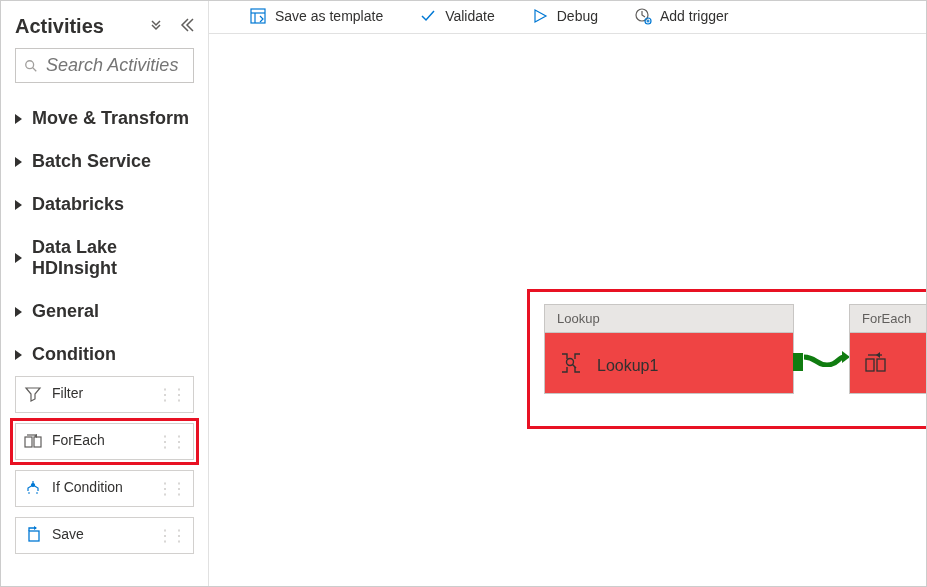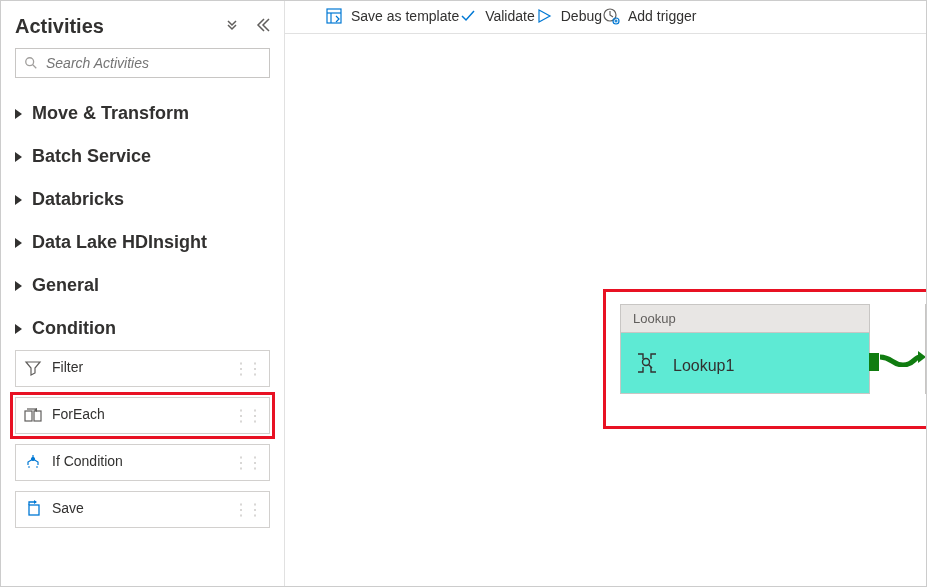--- a/index.html
+++ b/index.html
@@ -1,41 +1,41 @@
 <!DOCTYPE html>
 <html><head>
 <meta charset="utf-8">
 <style>
 * { box-sizing: border-box; margin: 0; padding: 0; }
 body { font-family: "Segoe UI", Arial, sans-serif; font-size: 14px; color: #323130; background: #fff; width: 927px; height: 587px; overflow: hidden; border: 1px solid #ccc; }
 .container { display: flex; height: 100%; }
-.sidebar { width: 284px; border-right: 1px solid #e1e1e1; padding: 14px 14px 0 14px; overflow-y: auto; }
+.sidebar { width: 208px; border-right: 1px solid #e1e1e1; padding: 14px 14px 0 14px; overflow-y: auto; }
 .sidebar-header { display: flex; align-items: center; justify-content: space-between; margin-bottom: 10px; }
 .sidebar-title { font-size: 20px; font-weight: 700; }
 .sidebar-chevrons { display: flex; gap: 14px; color: #605e5c; }
 .sidebar-chevrons svg { width: 16px; height: 16px; }
 .search-box { display: flex; align-items: center; border: 1px solid #c8c6c4; padding: 6px 8px; margin-bottom: 14px; color: #a19f9d; }
 .search-box svg { width: 14px; height: 14px; margin-right: 8px; flex-shrink: 0; }
-.search-input { border: none; outline: none; width: 100%; font-style: italic; color: #a19f9d; font-size: 14px; background: transparent; }
+.search-input { border: none; outline: none; width: 100%; font-style: italic; color: #a19f9d; font-size: 18px; background: transparent; }
 .tree-item { display: flex; align-items: center; padding: 11px 0; cursor: pointer; font-weight: 600; font-size: 18px; }
 .tree-item .caret { width: 0; height: 0; margin-right: 10px; }
 .tree-item .caret.right { border-top: 5px solid transparent; border-bottom: 5px solid transparent; border-left: 7px solid #323130; }
 .tree-item .caret.down { border-left: 5px solid transparent; border-right: 5px solid transparent; border-top: 7px solid #323130; }
 .activity-item { display: flex; align-items: flex-start; border: 1px solid #d2d0ce; padding: 8px 8px; margin-bottom: 10px; cursor: grab; position: relative; }
 .activity-item.highlighted { outline: 3px solid #e81123; outline-offset: 2px; }
 .activity-icon { width: 18px; height: 18px; margin-right: 10px; flex-shrink: 0; color: #605e5c; }
 .activity-label { flex: 1; font-size: 14px; }
 .drag-handle { color: #d2d0ce; font-size: 16px; letter-spacing: -2px; }
 .main { flex: 1; display: flex; flex-direction: column; }
-.toolbar { display: flex; align-items: center; padding: 6px 20px 8px 40px; border-bottom: 1px solid #e1e1e1; text-align: center; }
+.toolbar { display: flex; align-items: center; padding: 6px 20px 8px 40px; gap: 36px; border-bottom: 1px solid #e1e1e1; text-align: center; }
 .toolbar-btn { display: flex; align-items: center; gap: 8px; cursor: pointer; color: #323130; font-size: 14px; }
 .toolbar-btn svg { width: 18px; height: 18px; }
 .canvas { flex: 1; position: relative; background: #fff; }
 .highlight-box { position: absolute; left: 318px; top: 255px; width: 600px; height: 140px; border: 3px solid #e81123; }
-.node { position: absolute; width: 250px; border: 1px solid #c8c6c4; background: #5eead4; }
+.node { position: absolute; width: 250px; border: 1px solid #c8c6c4; background: #ef4444; }
 .node-header { padding: 6px 12px; font-size: 13px; color: #605e5c; border-bottom: 1px solid #c8c6c4; background: #e8e6e4; }
 .node-body { display: flex; align-items: flex-end; padding: 18px 14px; font-size: 16px; }
 .node-body svg { width: 24px; height: 24px; margin-right: 14px; }
 .node.lookup { left: 335px; top: 270px; }
 .node.foreach { left: 640px; top: 270px; }
 .port-out, .port-in { position: absolute; width: 10px; height: 18px; background: #107c10; top: 48px; }
 .port-out { right: -10px; }
 .connector { position: absolute; left: 595px; top: 313px; width: 46px; height: 20px; }
 </style>
 </head>

